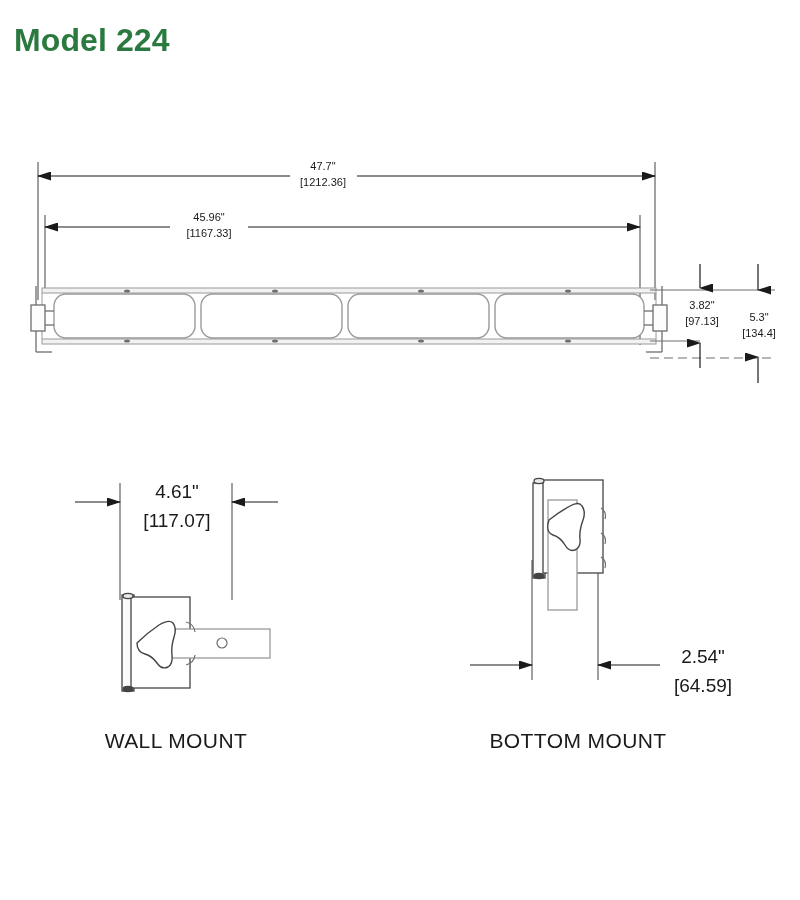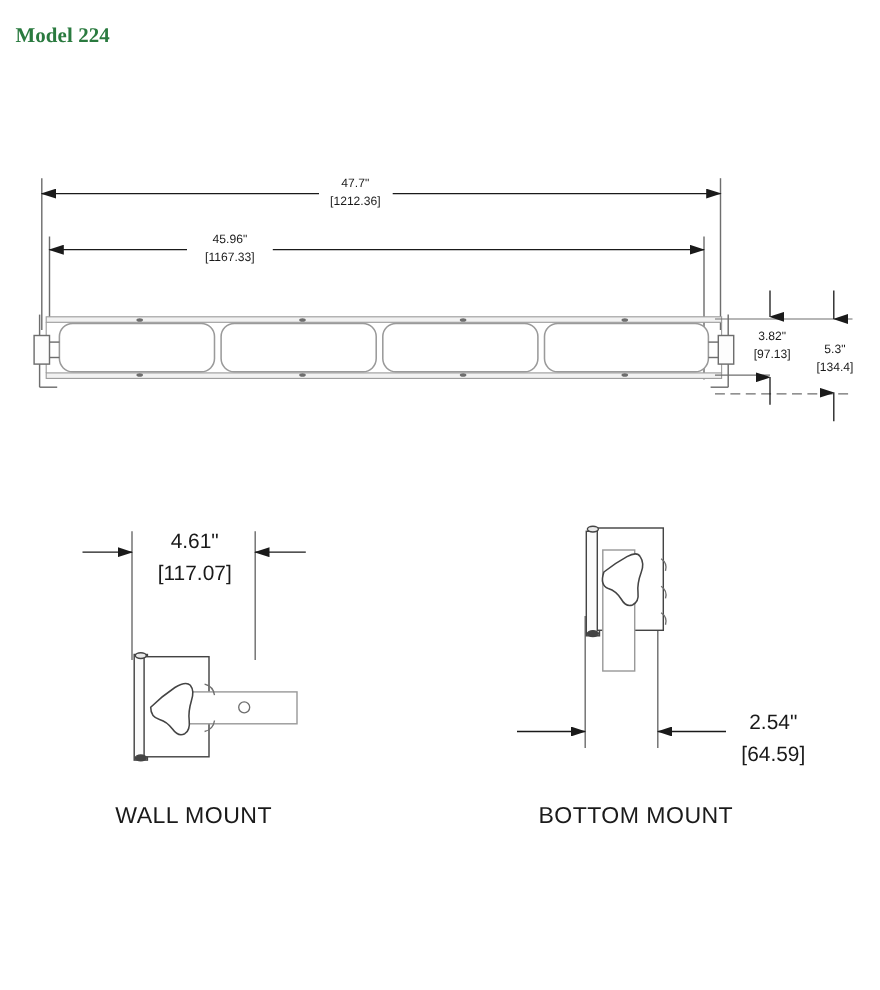--- a/index.html
+++ b/index.html
@@ -15,26 +15,25 @@
     overflow: hidden;
   }
   #page-root {
     position: absolute;
     inset: 0;
   }
   .page-title {
     position: absolute;
     left: 14px;
     top: 22px;
-    font-size: 19px;
+    font-size: 32px;
     font-weight: bold;
     color: #2a7a3f;
     letter-spacing: 0.1px;
     white-space: nowrap;
-    font-family: Liberation Serif, serif;
   }
   .drawing-svg {
     position: absolute;
     left: 0;
     top: 0;
     width: 800px;
     height: 900px;
   }
   .dim-text {
     font-family: "Liberation Sans", sans-serif;

